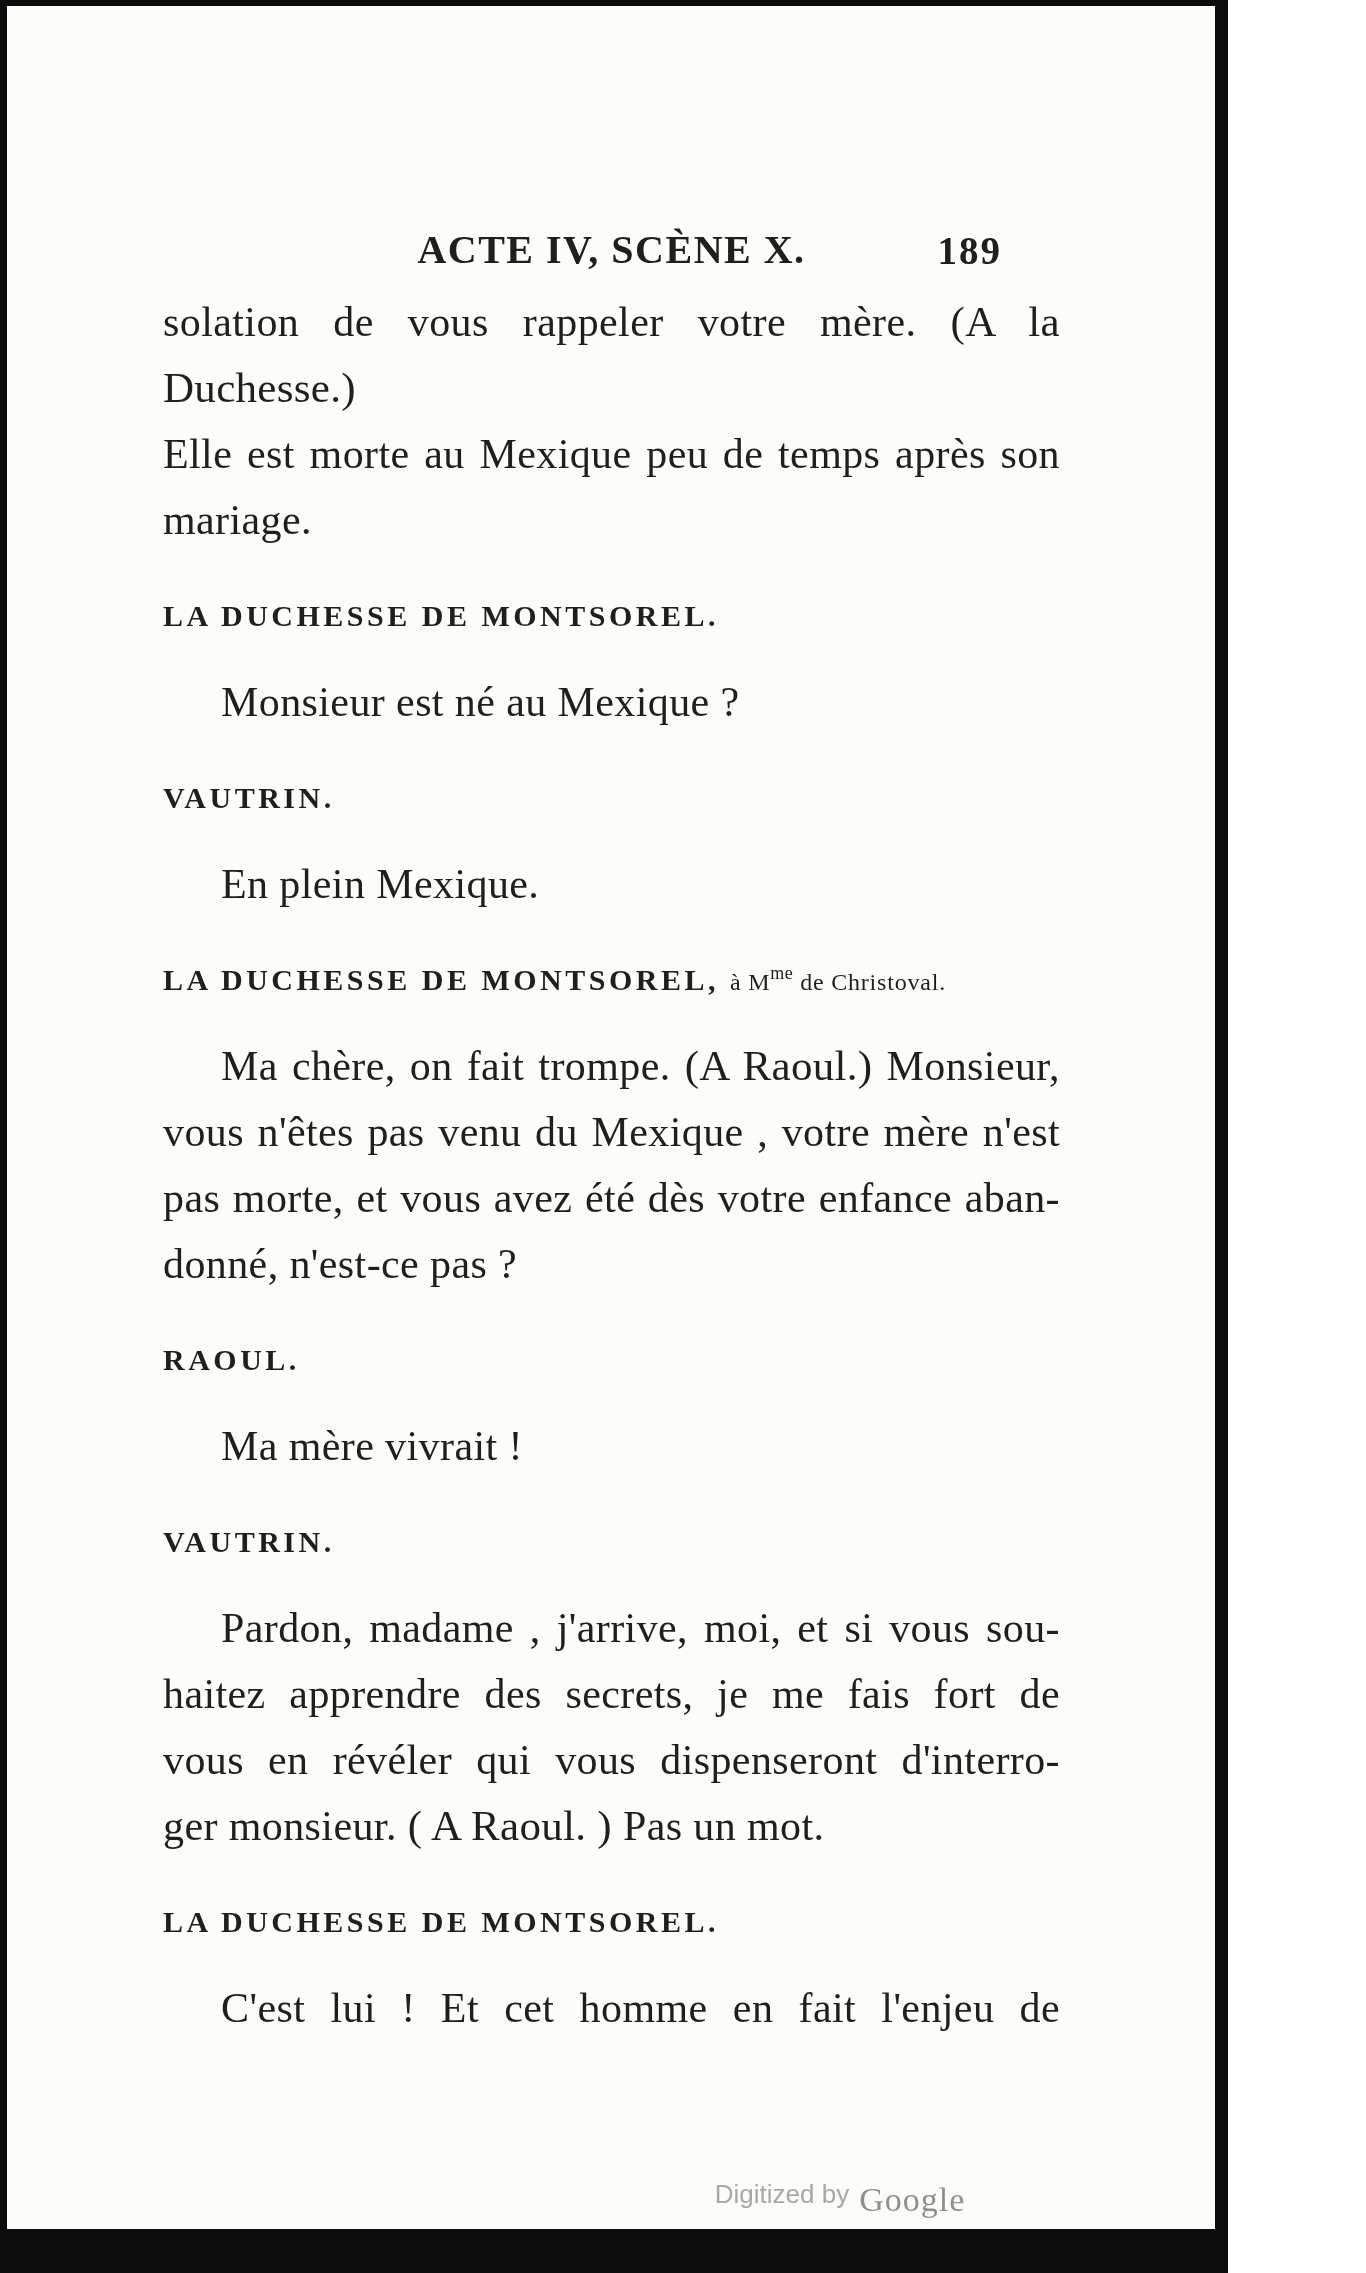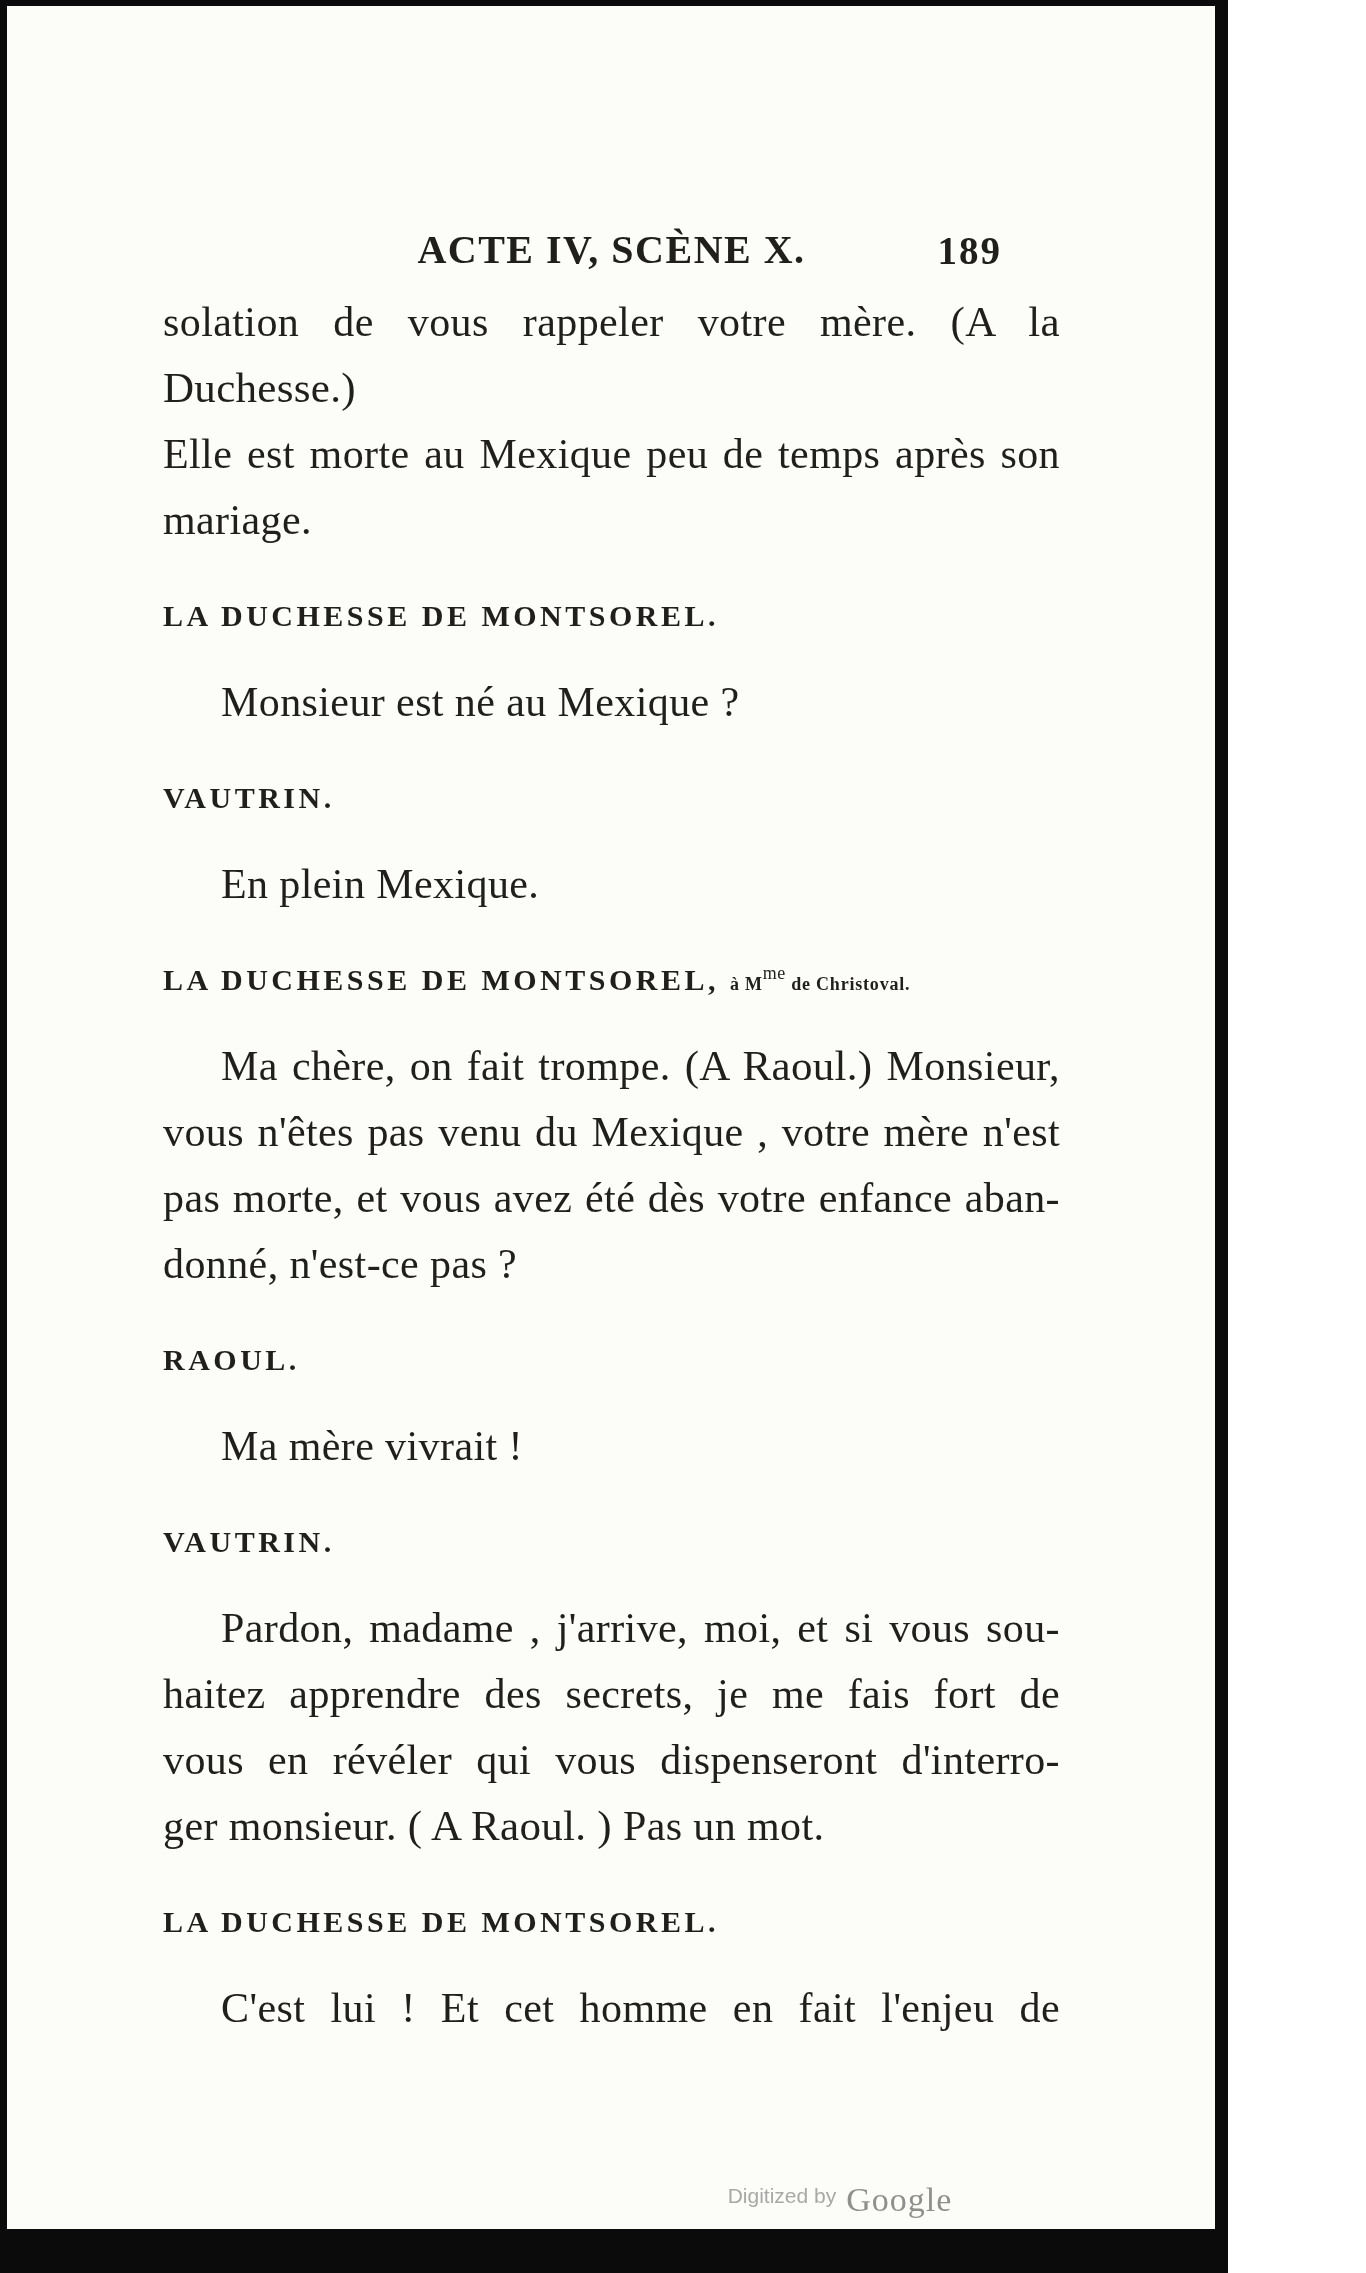--- a/index.html
+++ b/index.html
@@ -60,22 +60,22 @@
   
   .speaker {
     text-align: left;
     font-weight: bold;
     font-size: 30px;
     letter-spacing: 3.5px;
     margin: 46px 0 36px 0;
     white-space: nowrap;
   }
   .spk-small {
-    font-weight: bold;
-    font-size: 18px;
+    font-weight: normal;
+    font-size: 24px;
     letter-spacing: 0.8px;
   }
   .spk-sup {
     font-weight: normal;
     font-size: 18px;
     letter-spacing: 0.5px;
     vertical-align: super;
   }
 
   .para { margin: 0; }
@@ -84,21 +84,21 @@
   .watermark {
     position: absolute;
     bottom: 54px;
     left: 840px;
     transform: translateX(-50%);
     white-space: nowrap;
     z-index: 6;
   }
   .dig-label {
     font-family: "Liberation Sans", sans-serif;
-    font-size: 21px;
+    font-size: 26px;
     color: #a8a8a6;
     margin-right: 10px;
     vertical-align: 8px;
   }
   .g-logo {
     font-family: "Liberation Serif", serif;
     font-size: 34px;
     color: #8f8f8d;
     letter-spacing: 1px;
   }

